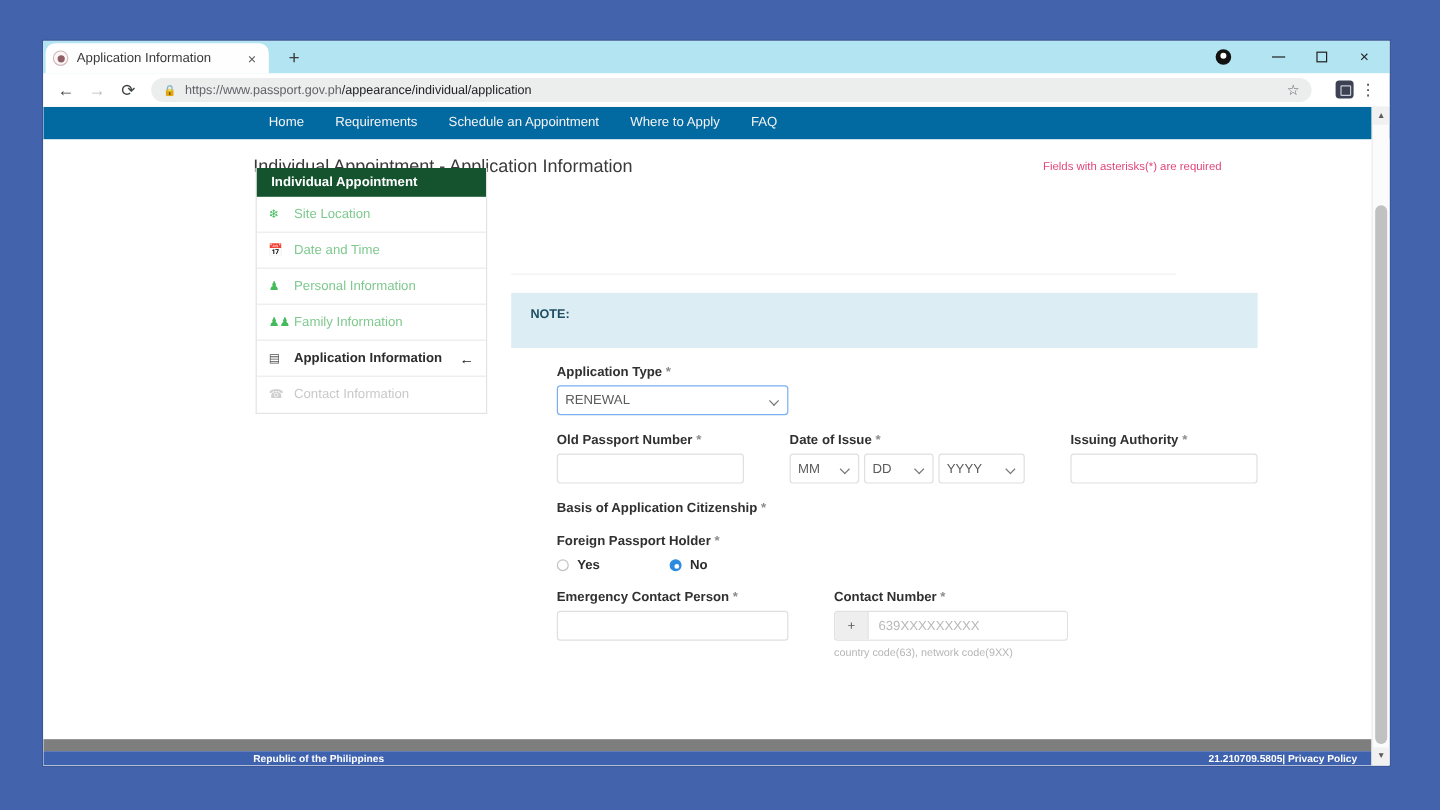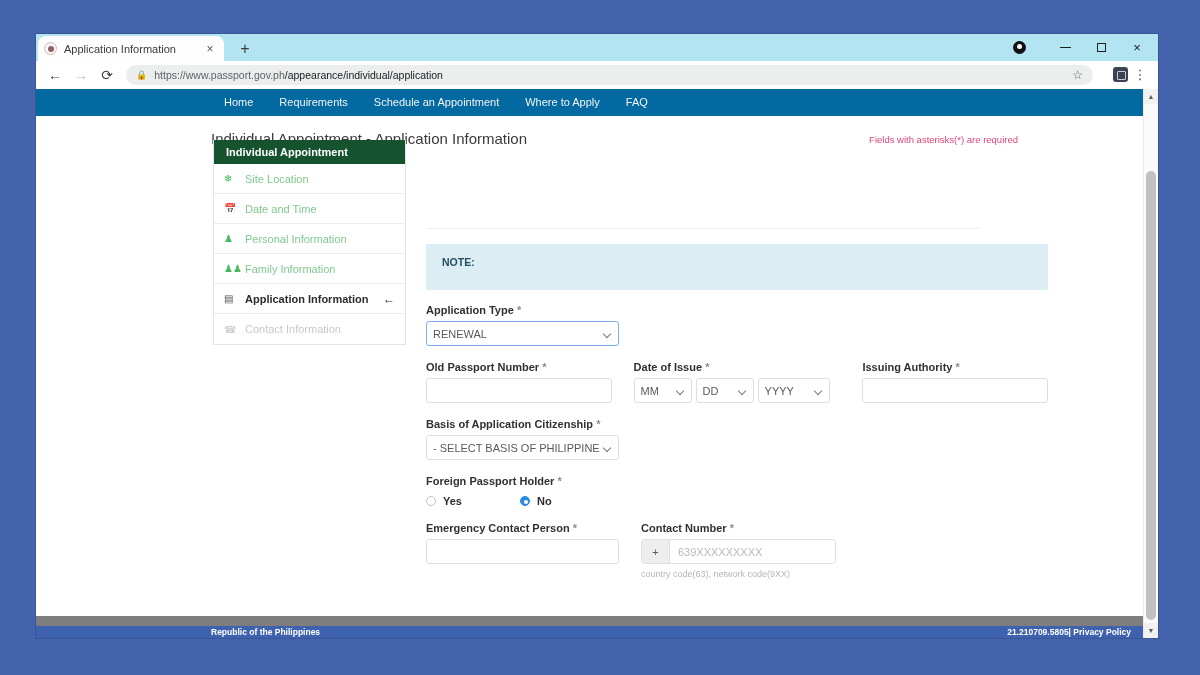--- a/index.html
+++ b/index.html
@@ -313,21 +313,21 @@
     margin-bottom: 5px;
     display: block;
   }
   .fl .req { color: #8c8c8c; font-weight: bold; }
 
   .row { display: flex; gap: 0; }
   .col-1 { width: 193px; }
   .col-2 { width: 215px; margin-left: 22px; }
   .col-3 { width: 193px; margin-left: 22px; }
 
-  .fg { margin-bottom: 15px; }
+  .fg { margin-bottom: 15px; margin-left: 38px; }
 
   input.txt {
     width: 100%;
     height: 25px;
     border: 1px solid #dfdfdf;
     border-radius: 3px;
     background: #fff;
     font-size: 11px;
     padding: 0 7px;
     color: #333;
@@ -576,25 +576,20 @@
           </div>
 
           <div class="fg col-3">
             <label class="fl"><span>Issuing Authority</span> <span class="req">*</span></label>
             <input class="txt" type="text" value="" style="">
           </div>
         </div>
 
         <div class="fg col-1">
           <label class="fl"><span>Basis of Application Citizenship</span> <span class="req">*</span></label>
-          <div class="selwrap">
-            <select class="sel">
-              <option>- SELECT BASIS OF PHILIPPINE</option>
-            </select>
-          </div>
         </div>
 
         <div class="fg">
           <label class="fl"><span>Foreign Passport Holder</span> <span class="req">*</span></label>
           <div class="radios">
             <span class="radio">
               <span class="rd"></span>
               <span>Yes</span>
             </span>
             <span class="radio">

